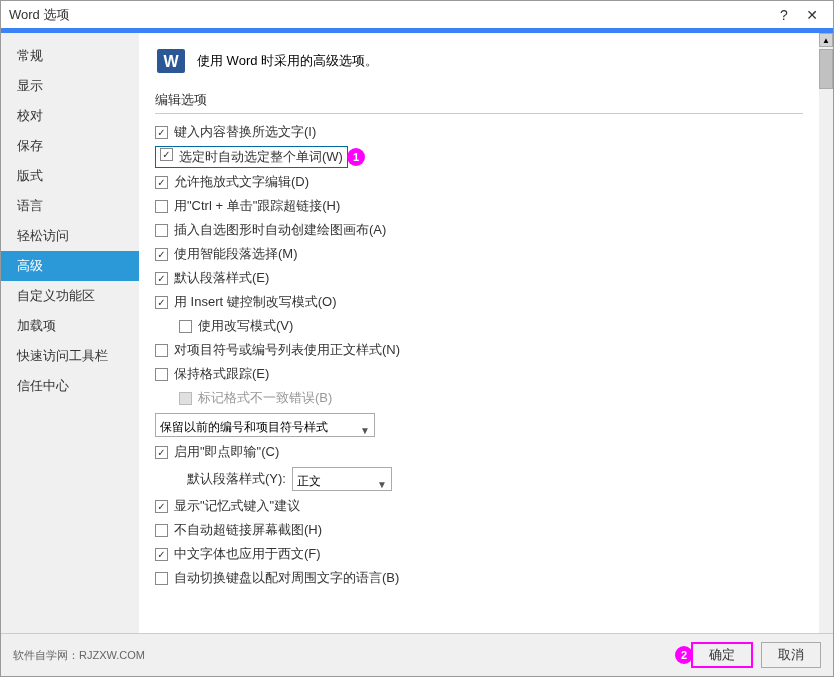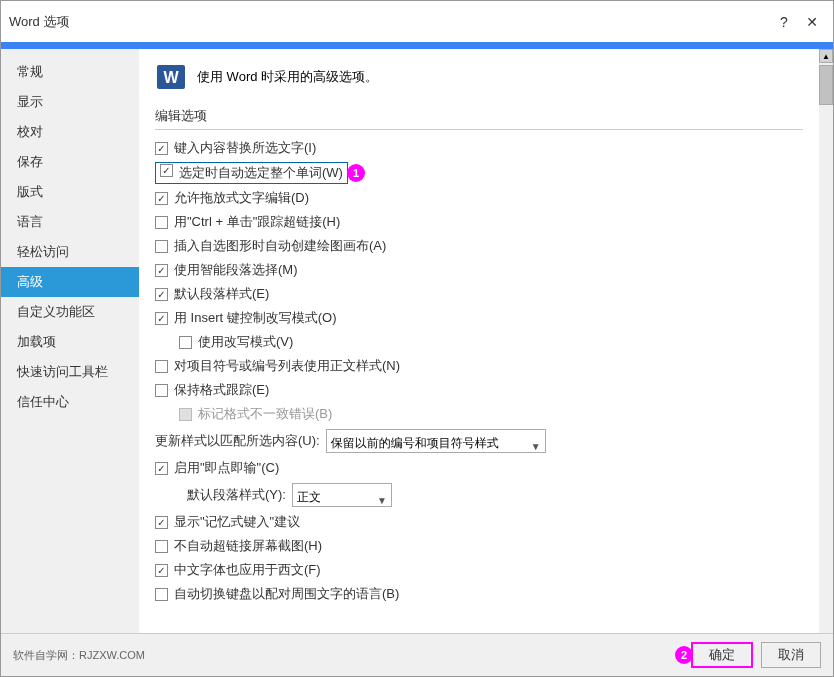--- a/index.html
+++ b/index.html
@@ -18,26 +18,26 @@
       width: 834px;
       height: 677px;
       background: #f0f0f0;
       border: 1px solid #999;
       display: flex;
       flex-direction: column;
       box-shadow: 2px 2px 8px rgba(0,0,0,0.3);
     }
     .title-bar {
       background: #fff;
-      height: 48px;
+      height: 32px;
       display: flex;
       align-items: center;
       justify-content: space-between;
       padding: 0 8px;
-      border-bottom: 7px solid #3b82f6;
+      border-bottom: 5px solid #3b82f6;
       flex-shrink: 0;
     }
     .title-bar-left {
       display: flex;
       align-items: center;
       gap: 8px;
       font-size: 13px;
       color: #333;
     }
     .title-bar-controls {
@@ -374,21 +374,20 @@
             </div>
             <div class="option-row">
               <div class="checkbox"></div>
               <span class="option-label">保持格式跟踪(E)</span>
             </div>
             <div class="option-row indented">
               <div class="checkbox disabled"></div>
               <span class="option-label disabled">标记格式不一致错误(B)</span>
             </div>
             <div class="inline-row">
-              <span class="inline-label">更新样式以匹配所选内容(U):</span>
               <div class="select-box">
                 <span>保留以前的编号和项目符号样式</span>
                 <span class="select-arrow">▼</span>
               </div>
             </div>
             <div class="option-row">
               <div class="checkbox checked"></div>
               <span class="option-label">启用"即点即输"(C)</span>
             </div>
             <div class="inline-row indented" style="padding-left: 32px;">

